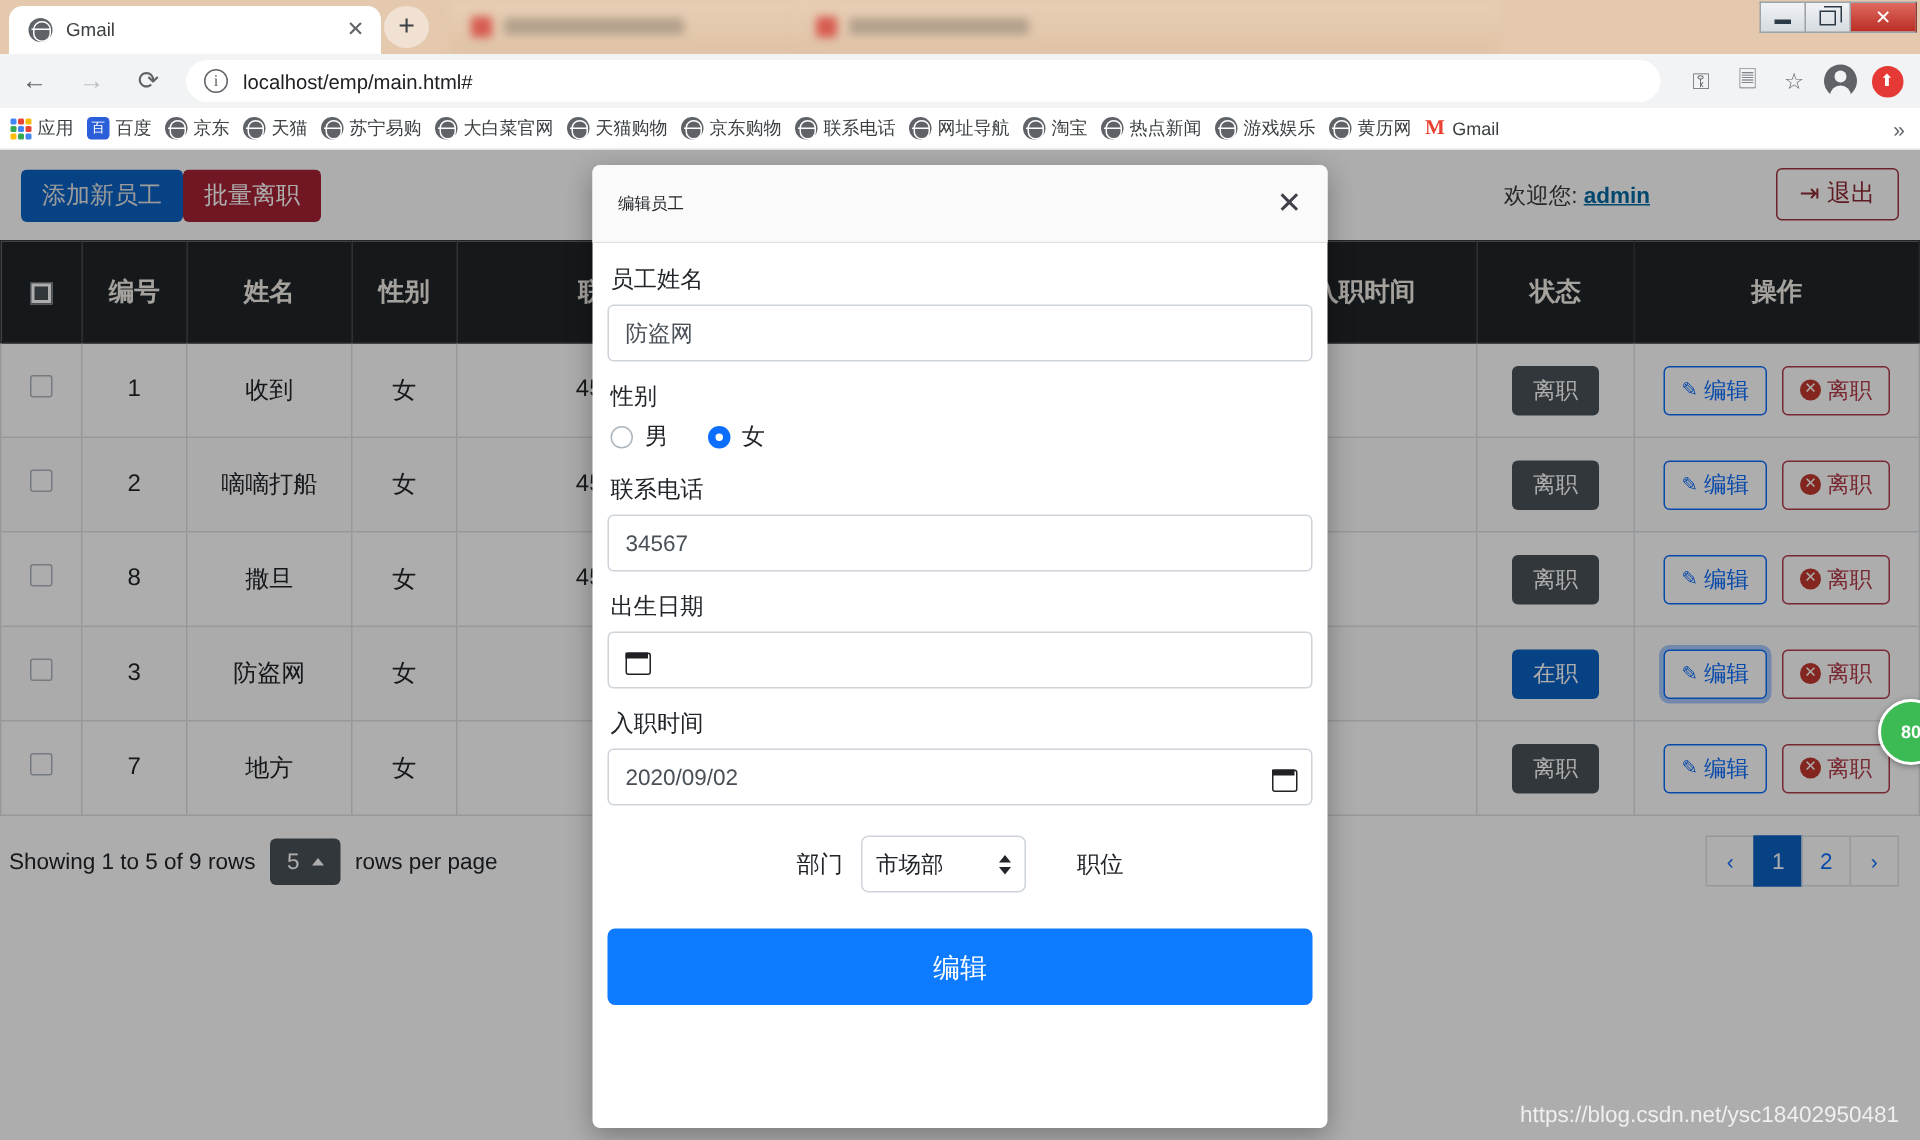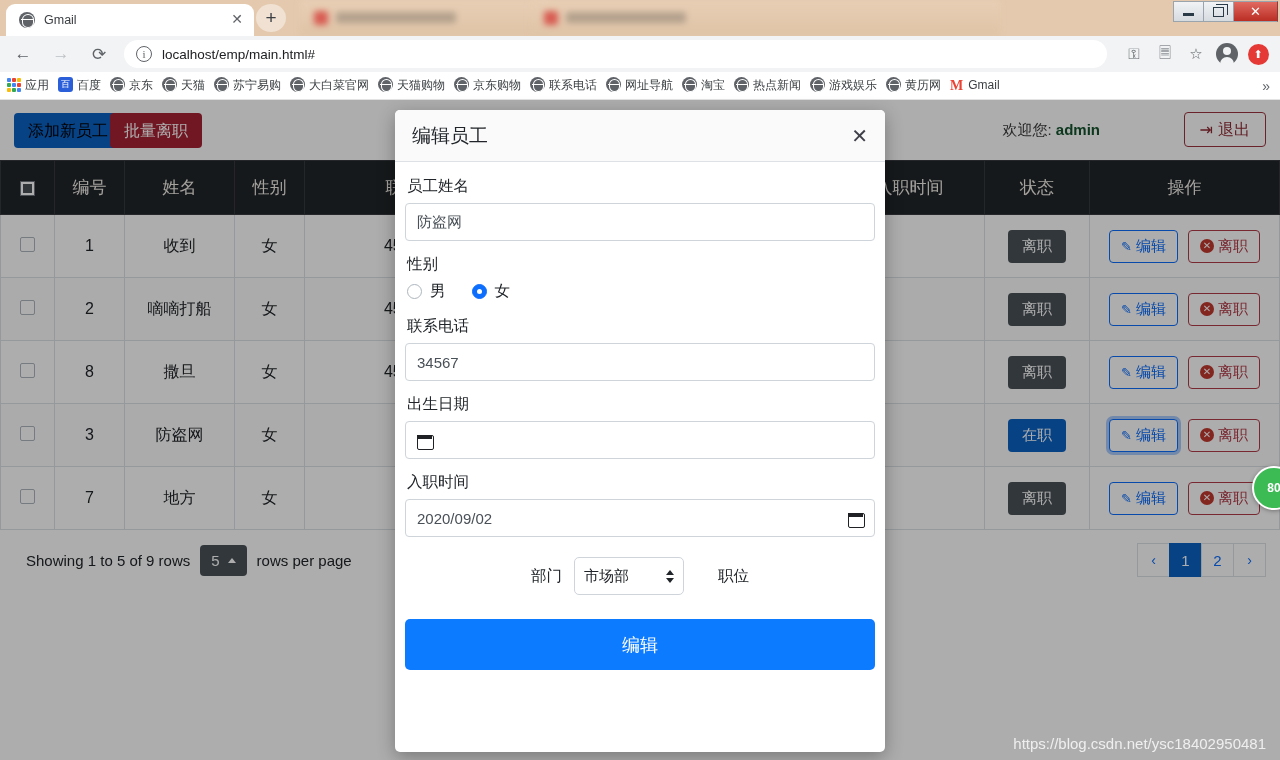--- a/index.html
+++ b/index.html
@@ -111,21 +111,21 @@
   .update-btn {
     width: 21px; height: 21px; border-radius: 50%; background: #e53935;
     color: #fff; font-size: 11px; line-height: 20px; text-align: center;
   }
 
   .bookmarks {
     position: absolute; top: 72px; left: 0; width: 1280px; height: 28px;
     background: #fff; display: flex; align-items: center; padding-left: 6px;
     border-bottom: 1px solid #e3e3e3;
   }
-  .bm { display: flex; margin-right: 9px; white-space: nowrap; }
+  .bm { display: flex; align-items: center; margin-right: 9px; white-space: nowrap; }
   .bm-label { font-size: 12px; color: #3c4043; }
   .globe-ico {
     width: 15px; height: 15px; border-radius: 50%; background: #5f6368;
     margin-right: 4px; position: relative; flex: none;
   }
   .globe-ico::before {
     content:""; position:absolute; left:3px; top:2px; width:9px; height:11px;
     border:1.2px solid #fff; border-radius:50%/40%;
   }
   .globe-ico::after { content:""; position:absolute; left:1.5px; top:6.5px; width:12px; height:1.2px; background:#fff; }
@@ -152,38 +152,38 @@
     position: absolute; top: 100px; left: 0; width: 1280px; height: 660px;
     background: #fff; overflow: hidden;
   }
 
   .topbar { position: relative; height: 60px; }
   .btn {
     font-family: "Liberation Sans", sans-serif; font-size: 16px;
     border-radius: 4px; border: 1px solid transparent; cursor: pointer;
     padding: 7px 13px; line-height: 1.2;
   }
-  .btn-primary { background: #0b62c4; color: #000000; }
+  .btn-primary { background: #0b62c4; color: #e5e5e5; }
   .btn-danger-solid { background: #a72334; color: #fff; }
   #add-new-emp { position: absolute; left: 14px; top: 13px; }
-  #batch-quit  { position: absolute; left: 110px; top: 13px; text-align: right; }
+  #batch-quit  { position: absolute; left: 122px; top: 13px; text-align: right; }
   .welcome {
     position: absolute; right: 180px; top: 21px; font-size: 15px; color: #3b3b3b;
   }
-  .welcome b { color: #14532d; }
+  .welcome b { color: #0369a1; text-decoration: underline; }
   #logout-btn {
     position: absolute; right: 14px; top: 12px; background: #fff;
     color: #8e2a34; border: 1px solid #9e3440; font-size: 16px;
     display: flex; align-items: center; gap: 5px; padding: 7px 15px;
   }
 
   table.emp { width: 1280px; border-collapse: collapse; table-layout: fixed; }
   table.emp th {
-    background: #212529; color: #f3efe9; font-size: 17px; font-weight: normal;
-    height: 54px; border: 1px solid #35393d; text-align: center;
+    background: #212529; color: #f3efe9; font-size: 17px; font-weight: bold;
+    height: 68px; border: 1px solid #35393d; text-align: center;
   }
   table.emp td {
     height: 63px; border: 1px solid #dee2e6; text-align: center;
     font-size: 16px; color: #212529;
   }
   table.emp tr:nth-child(even) td { background: #fcfcfd; }
   .col-chk { width: 54px; } .col-id { width: 70px; } .col-name { width: 110px; }
   .col-sex { width: 70px; } .col-phone { width: 230px; } .col-dept { width: 150px; }
   .col-job { width: 150px; } .col-date { width: 150px; }
   .col-status { width: 105px; } .col-ops { width: 190px; }
@@ -214,21 +214,21 @@
   .op-quit { border: 1px solid #b23b48; color: #b23b48; }
   .ops-cell { display: flex; gap: 10px; justify-content: center; align-items: center; }
   .pencil { font-size: 13px; }
   .xcircle {
     width: 14px; height: 14px; border-radius: 50%; background: #c0392f; color: #fff;
     font-size: 10px; line-height: 14px; text-align: center; flex: none;
   }
 
   .tablefoot {
     position: relative; height: 60px; display: flex; align-items: center;
-    padding: 0 26px; font-size: 15px; color: #212529;
+    padding: 0 6px; font-size: 15px; color: #212529;
   }
   .rows-select {
     background: #4b5258; color: #fff; border-radius: 4px; padding: 7px 11px;
     margin: 0 10px; display: inline-flex; align-items: center; gap: 8px; font-size: 15px;
   }
   .caret-up { border-left: 4px solid transparent; border-right: 4px solid transparent; border-bottom: 5px solid #fff; }
   .pager { position: absolute; right: 14px; display: flex; }
   .pager span {
     min-width: 33px; height: 34px; border: 1px solid #dee2e6; margin-left: -1px;
     display: flex; align-items: center; justify-content: center;
@@ -257,21 +257,21 @@
   .modal {
     position: absolute; left: 395px; top: 110px; width: 490px; height: 642px;
     background: #fff; border-radius: 5px; z-index: 21;
     box-shadow: 0 5px 18px rgba(0,0,0,.3); display: flex; flex-direction: column;
   }
   .modal-head {
     height: 52px; border-bottom: 1px solid #dee2e6; display: flex;
     align-items: center; padding: 0 17px; background: #fafafa;
     border-radius: 5px 5px 0 0;
   }
-  .modal-title { font-size: 19px; color: #212529; flex: 1; }
+  .modal-title { font-size: 11px; color: #212529; flex: 1; }
   #modal-close { font-size: 20px; color: #3f3f4a; cursor: pointer; line-height: 1; }
   .modal-body { padding: 14px 10px 10px; flex: 1; }
   .fld-label { font-size: 15.5px; color: #212529; margin: 0 0 6px 2px; }
   .fld-input {
     width: 470px; height: 38px; border: 1px solid #ced4da; border-radius: 4px;
     font-size: 15px; color: #495057; padding: 0 11px; background: #fff;
     display: flex; align-items: center; margin-bottom: 13px;
   }
   .fld-input .val { flex: 1; }
   .cal-ico { width: 15px; height: 15px; position: relative; flex: none; }

